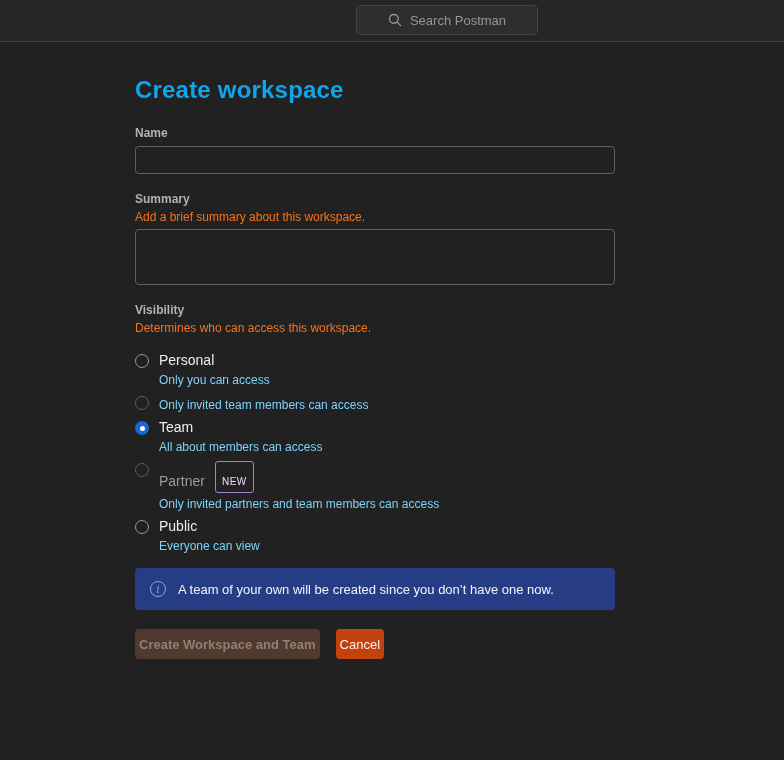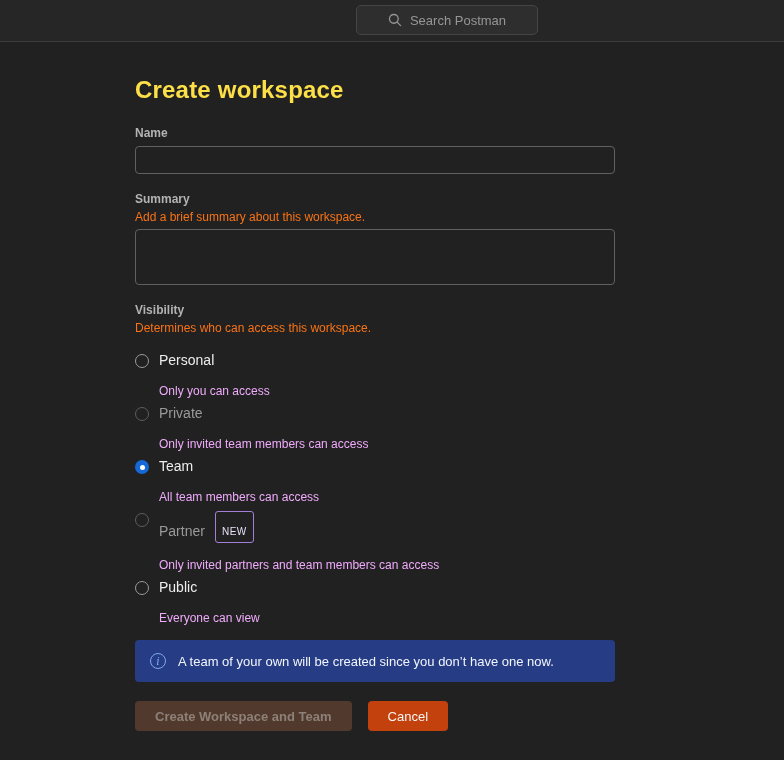--- a/index.html
+++ b/index.html
@@ -28,21 +28,21 @@
     gap:8px;
     cursor:pointer;
   }
   .searchbox .placeholder { font-size:13px; color:#969696; }
   
   .main { padding-left:135px; }
   h1.page-title {
     margin-top:34px;
     font-size:24px;
     font-weight:700;
-    color:#fde047;
+    color:#0ea5e9;
     letter-spacing:0.2px;
   }
   .field-label {
     display:block;
     font-size:12px;
     font-weight:700;
     color:#b3b3b3;
     margin-top:22px;
   }
   .field-helper {
@@ -110,22 +110,22 @@
   }
   .option-label {
     font-size:14px;
     line-height:17px;
     color:#ededed;
   }
   .option.disabled .option-label { color:#9a9a9a; }
   .option-desc {
     font-size:12px;
     line-height:14px;
-    color:#f0abfc;
-    margin-top:15px;
+    color:#7dd3fc;
+    margin-top:4px;
   }
   .badge {
     display:inline-block;
     margin-left:10px;
     padding:11px 6px 2px;
     border:1px solid #a47fd6;
     border-radius:3px;
     font-size:10px;
     font-weight:400;
     letter-spacing:0.5px;
@@ -162,21 +162,21 @@
     gap:16px;
     margin-top:19px;
   }
   .btn {
     height:30px;
     border:none;
     border-radius:4px;
     font-family:"Liberation Sans", sans-serif;
     font-size:13px;
     font-weight:700;
-    padding:0 20px;
+    padding:0 4px;
     cursor:pointer;
   }
   .btn-primary-disabled {
     background:#52392d;
     color:#8d8078;
     cursor:default;
   }
   .btn-cancel {
     background:#c2410c;
     color:#f5f5f5;
@@ -215,30 +215,29 @@
       <span class="radio"></span>
       <div>
         <div class="option-label">Personal</div>
         <div class="option-desc">Only you can access</div>
       </div>
     </div>
 
     <div class="option disabled">
       <span class="radio"></span>
       <div>
-        <div class="option-label">Private</div>
         <div class="option-desc">Only invited team members can access</div>
       </div>
     </div>
 
     <div class="option selected">
       <span class="radio"></span>
       <div>
         <div class="option-label">Team</div>
-        <div class="option-desc">All team members can access</div>
+        <div class="option-desc">All about members can access</div>
       </div>
     </div>
 
     <div class="option disabled">
       <span class="radio"></span>
       <div>
         <div class="option-label"><span>Partner</span><span class="badge">NEW</span></div>
         <div class="option-desc">Only invited partners and team members can access</div>
       </div>
     </div>

